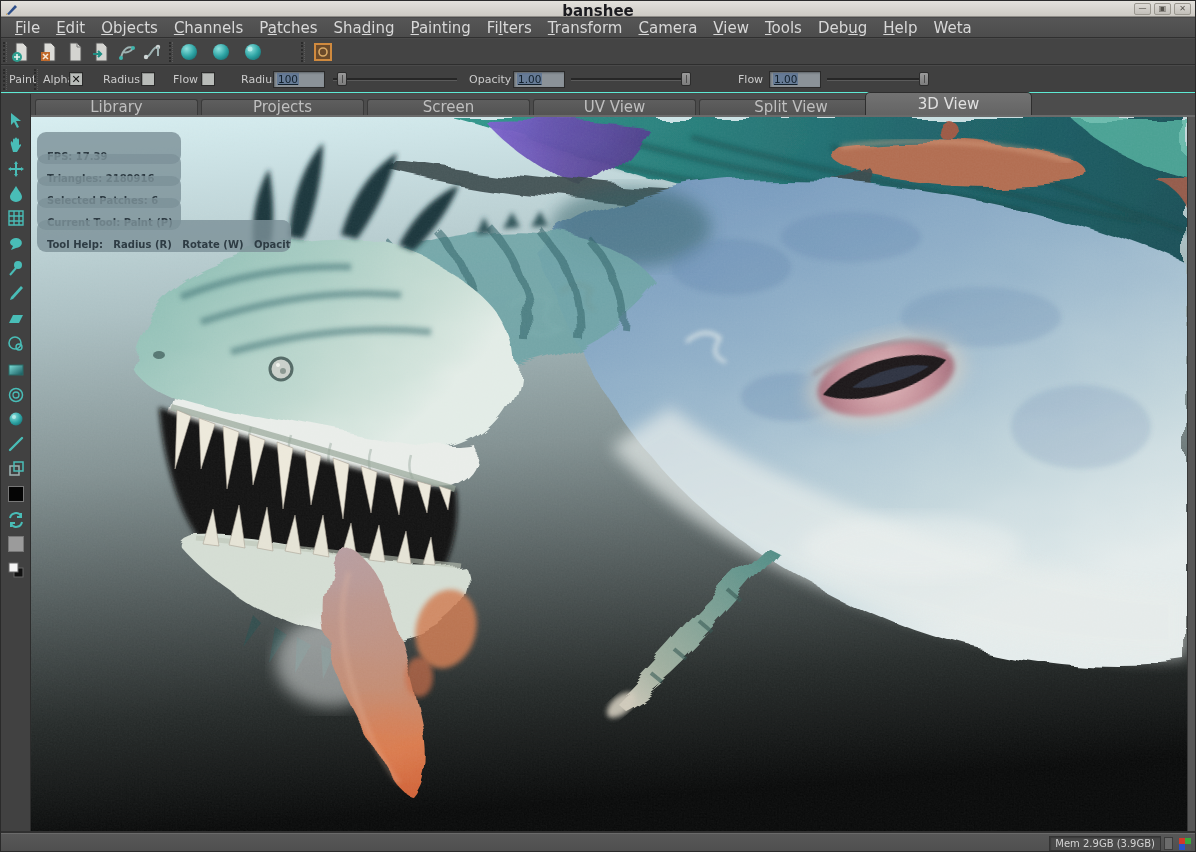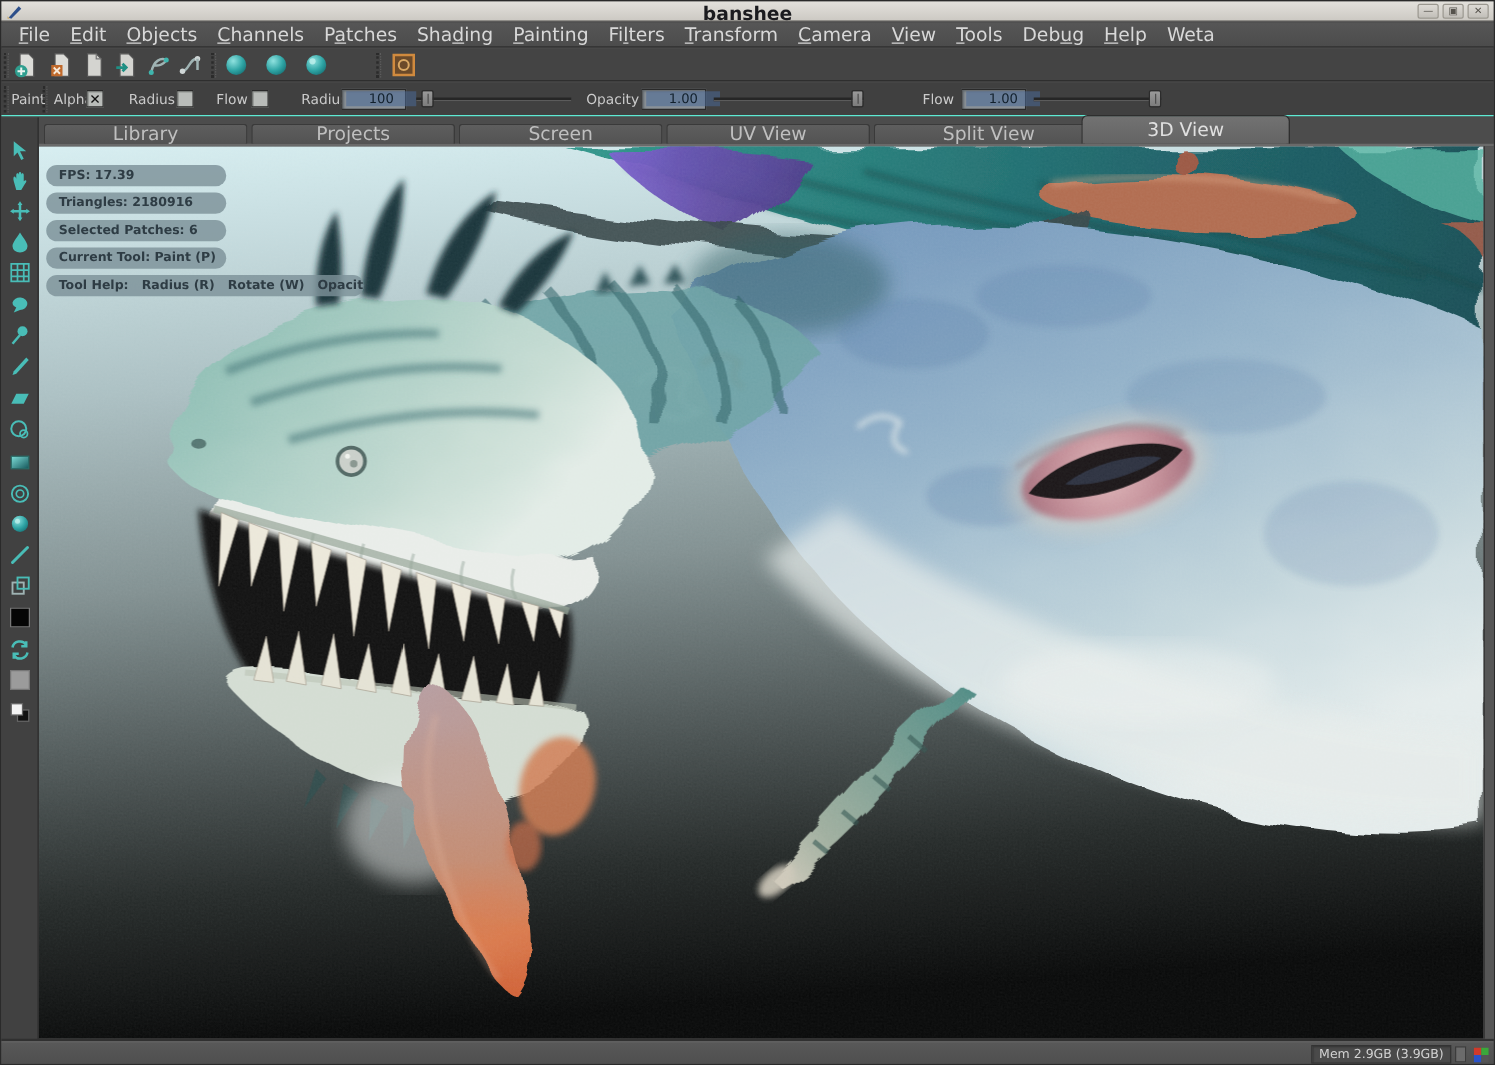--- a/index.html
+++ b/index.html
@@ -22,40 +22,40 @@
   #toolbar{position:absolute;left:0;top:38px;width:100%;height:26px;background:#444;border-bottom:1px solid #2e2e2e;}
   .tb-handle{position:absolute;top:3px;height:20px;width:4px;border-left:2px dotted #2b2b2b;border-right:1px dotted #5c5c5c;}
   .tb-icon{position:absolute;top:3px;width:20px;height:20px;cursor:default;}
 
   
   #paintbar{position:absolute;left:0;top:65px;width:100%;height:27px;background:#404040;border-bottom:1px solid #5eead4;}
   .pb-label{position:absolute;top:7px;font-size:11px;color:#cbcbcb;}
   .pb-handle{position:absolute;top:3px;height:21px;width:4px;border-left:2px dotted #2b2b2b;border-right:1px dotted #5a5a5a;}
   .pb-check{position:absolute;top:6px;width:14px;height:14px;background:#b9bcb9;border:1px solid #2a2a2a;box-shadow:inset 1px 1px 0 #8f928f;font-size:11px;line-height:13px;text-align:center;color:#111;font-weight:bold;cursor:default;}
   .pb-field{position:absolute;top:5px;height:17px;background:#8b9298;border:1px solid #2a2a2a;box-shadow:inset 1px 1px 2px #5e6468;font-size:10.5px;color:#12202c;padding:1px 3px;cursor:text;}
-  .pb-field .sel{background:rgba(72,104,150,.55);padding:0 18px;}
+  .pb-field .sel{background:rgba(72,104,150,.55);padding:0 1px;text-decoration:underline;}
   .pb-slider{position:absolute;top:12px;height:3px;background:#262626;border-bottom:1px solid #5b5b5b;cursor:default;}
   .pb-thumb{position:absolute;top:-6px;width:10px;height:14px;background:linear-gradient(#9a9a9a,#7c7c7c);border:1px solid #2c2c2c;border-radius:2px;}
   .pb-thumb:after{content:"";position:absolute;left:4px;top:2px;bottom:2px;width:1px;background:#4d4d4d;}
 
   
   #tabbar{position:absolute;left:30px;top:93px;width:1166px;height:23px;background:#4c4c4c;border-bottom:2px solid #6a6a6a;}
   .tab{position:absolute;bottom:0;height:16px;background:linear-gradient(#5e5e5e,#535353);border:1px solid #3a3a3a;border-bottom:none;border-radius:3px 3px 0 0;color:#bfbfbf;font-size:15px;text-align:center;line-height:15px;cursor:default;}
   .tab.active{height:23px;background:linear-gradient(#727272,#646464);color:#e0e0e0;border-radius:5px 5px 0 0;border-color:#2e2e2e;line-height:22px;}
 
   
   #toolcol{position:absolute;left:0;top:93px;width:30px;height:738px;background:#414141;border-right:1px solid #2c2c2c;}
   .pal-icon{position:absolute;left:6px;width:18px;height:18px;cursor:default;}
   .swatch{position:absolute;left:7px;width:16px;height:16px;border:1px solid #777;cursor:default;}
 
   
   #viewport{position:absolute;left:30px;top:116px;width:1156px;height:714px;overflow:hidden;cursor:crosshair;}
   #rightstrip{position:absolute;left:1186px;top:116px;width:10px;height:714px;background:#565656;border-left:1px solid #383838;}
   #bottomgap{position:absolute;left:0;top:830px;width:100%;height:2px;background:#303030;}
-  .hud-pill{position:absolute;background:rgba(124,145,152,.82);border-radius:9px;height:17px;font-size:10px;font-weight:bold;color:#2e3c44;line-height:17px;padding:0 10px;white-space:pre;overflow:hidden;}
+  .hud-pill{position:absolute;background:rgba(124,145,152,.82);border-radius:9px;height:17px;font-size:10px;font-weight:bold;color:#2e3c44;line-height:17px;padding:16px 10px;white-space:pre;overflow:hidden;}
 
   
   #statusbar{position:absolute;left:0;top:832px;width:100%;height:20px;background:linear-gradient(#585858,#4e4e4e);border-top:1px solid #6a6a6a;}
   #mem-field{position:absolute;right:34px;top:2px;height:15px;background:#4a4a4a;border:1px solid #333;box-shadow:inset 1px 1px 1px #3a3a3a;color:#d2d2d2;font-size:10px;line-height:14px;padding:0 5px;}
   #mem-box{position:absolute;right:22px;top:3px;width:9px;height:13px;background:#6b6b6b;border:1px solid #3c3c3c;cursor:default;}
   #rgb-icon{position:absolute;right:4px;top:4px;width:12px;height:12px;}
 </style>
 </head>
 <body>
 

